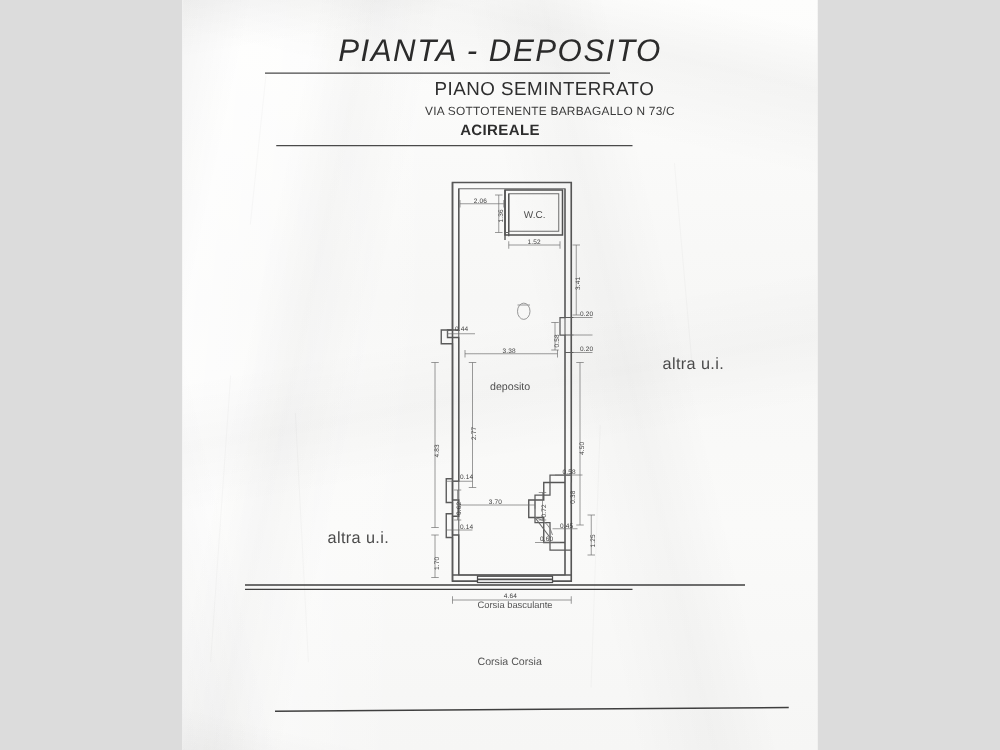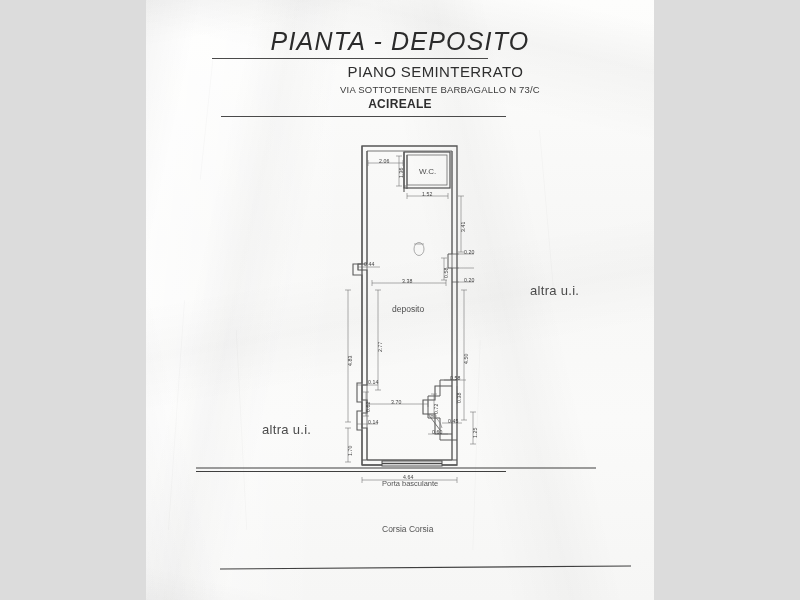--- a/index.html
+++ b/index.html
@@ -232,18 +232,18 @@
       <div class="dim v" style="left:296px;top:438px;">1.25</div>
       <div class="dim v" style="left:171px;top:456px;">1.70</div>
       <div class="dim" style="left:227px;top:474px;">4.64</div>
 
       <div class="lbl room" style="left:243px;top:167px;">W.C.</div>
       <div class="lbl room" style="left:216px;top:304px;font-size:8.5px;text-align:center;">deposito</div>
 
       <div class="lbl big" style="left:354px;top:283px;">altra u.i.</div>
       <div class="lbl big" style="left:86px;top:422px;">altra u.i.</div>
 
-      <div class="lbl mid" style="left:206px;top:479px;font-size:7.5px;">Porta  basculante</div>
+      <div class="lbl mid" style="left:206px;top:479px;font-size:7.5px;">Corsia  basculante</div>
       <div class="lbl mid" style="left:206px;top:524px;font-size:8.5px;">Corsia Corsia</div>
     </div>
 
   </div>
 </div>
 
 </body></html>

